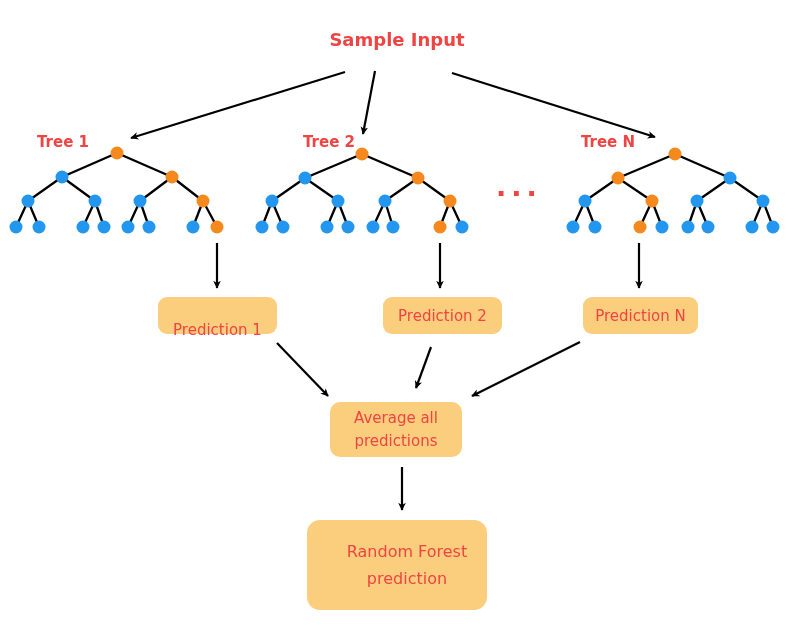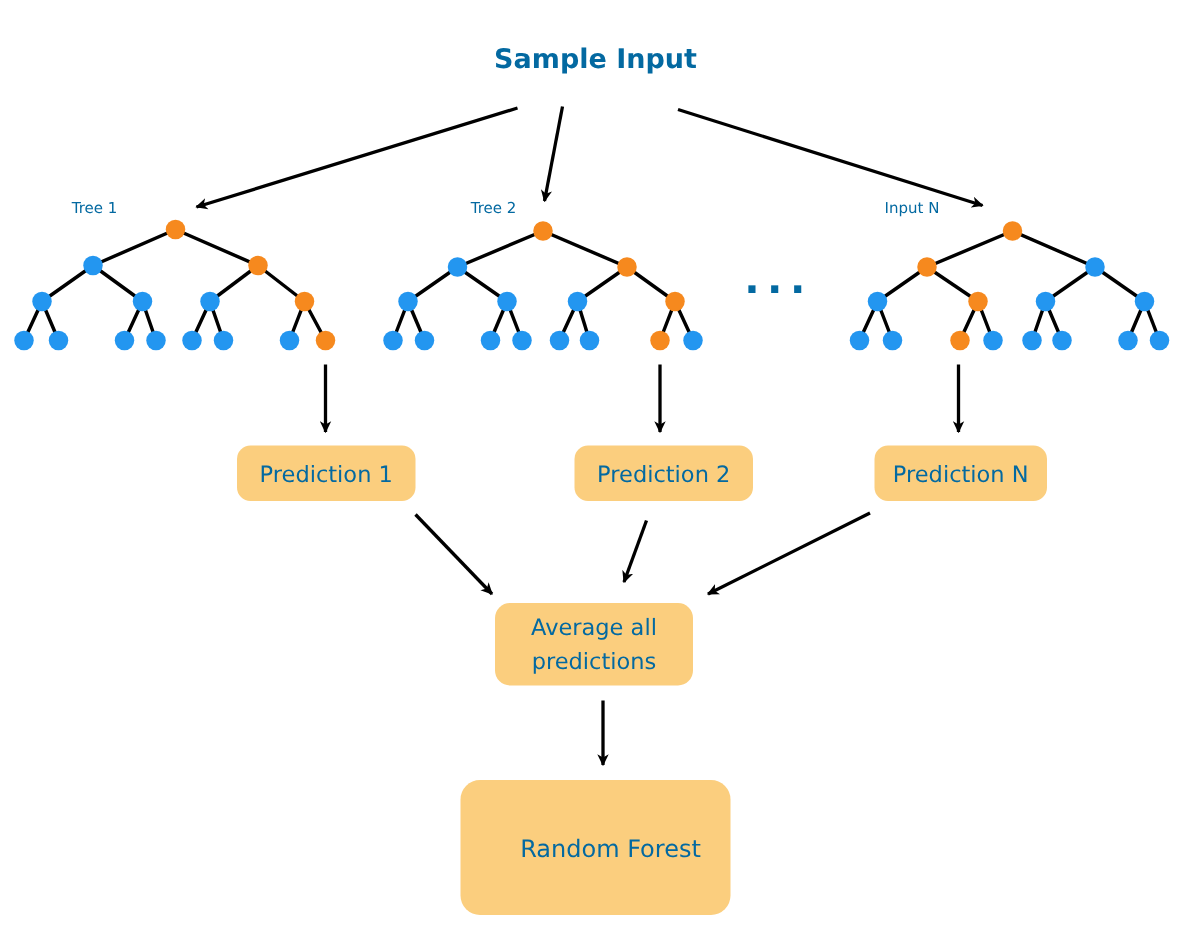--- a/index.html
+++ b/index.html
@@ -1,24 +1,24 @@
 <!DOCTYPE html>
 <html><head>
 <meta charset="utf-8">
 <style>
   html,body { margin:0; padding:0; background:#ffffff; }
   .stage {
     position:relative; width:801px; height:627px; background:#ffffff;
-    font-family:"DejaVu Sans","Liberation Sans",sans-serif; color:#0369a1;
+    font-family:"DejaVu Sans","Liberation Sans",sans-serif; color:#ef4444;
     overflow:hidden;
   }
   .stage svg { position:absolute; left:0; top:0; }
   .lbl { position:absolute; transform:translateX(-50%); white-space:nowrap; line-height:1.1; }
   .title { font-size:18px; font-weight:bold; }
-  .treelbl { font-size:10px; }
+  .treelbl { font-size:15px;font-weight:bold; }
   .dots { font-size:27px; font-weight:bold; letter-spacing:5px; }
   .boxlbl {
     position:absolute; display:flex; flex-direction:column;
     align-items:center; justify-content:center; text-align:center;
     font-size:15px;
   }
   .boxlbl.avg { line-height:23px;text-align:center; }
   .boxlbl.rf  { font-size:16px; line-height:27px; }
 </style>
 </head>
@@ -141,36 +141,37 @@
         <line x1="431" y1="347" x2="416" y2="388" stroke="#000000" stroke-width="2.2" marker-end="url(#ah)"></line>
         <line x1="580" y1="342" x2="472" y2="396" stroke="#000000" stroke-width="2.2" marker-end="url(#ah)"></line>
         <line x1="402" y1="467" x2="402" y2="510" stroke="#000000" stroke-width="2.2" marker-end="url(#ah)"></line>
       </g>
   </svg>
 
   <div class="lbl title" style="left:397px; top:30px;">Sample Input</div>
 
   <div class="lbl treelbl" style="left:63px; top:134px;">Tree 1</div>
   <div class="lbl treelbl" style="left:329px; top:134px;">Tree 2</div>
-  <div class="lbl treelbl" style="left:608px; top:134px;">Input N</div>
+  <div class="lbl treelbl" style="left:608px; top:134px;">Tree N</div>
 
   <div class="lbl dots" style="left:519px; top:172px;">...</div>
 
-  <div class="boxlbl" style="left:158px; top:297px; width:119px; height:37px;">
+  <div class="boxlbl" style="left:158px; top:311px; width:119px; height:37px;">
     <span>Prediction 1</span>
   </div>
   <div class="boxlbl" style="left:383px; top:297px; width:119px; height:37px;border-radius:18px;">
     <span>Prediction 2</span>
   </div>
   <div class="boxlbl" style="left:583px; top:297px; width:115px; height:37px;">
     <span>Prediction N</span>
   </div>
 
   <div class="boxlbl avg" style="left:330px; top:402px; width:132px; height:55px;">
     <span>Average all</span>
     <span>predictions</span>
   </div>
 
   <div class="boxlbl rf" style="left:307px; top:520px; width:200px; height:90px;">
     <span>Random Forest</span>
+    <span>prediction</span>
   </div>
 
 </div>
 
 </body></html>

